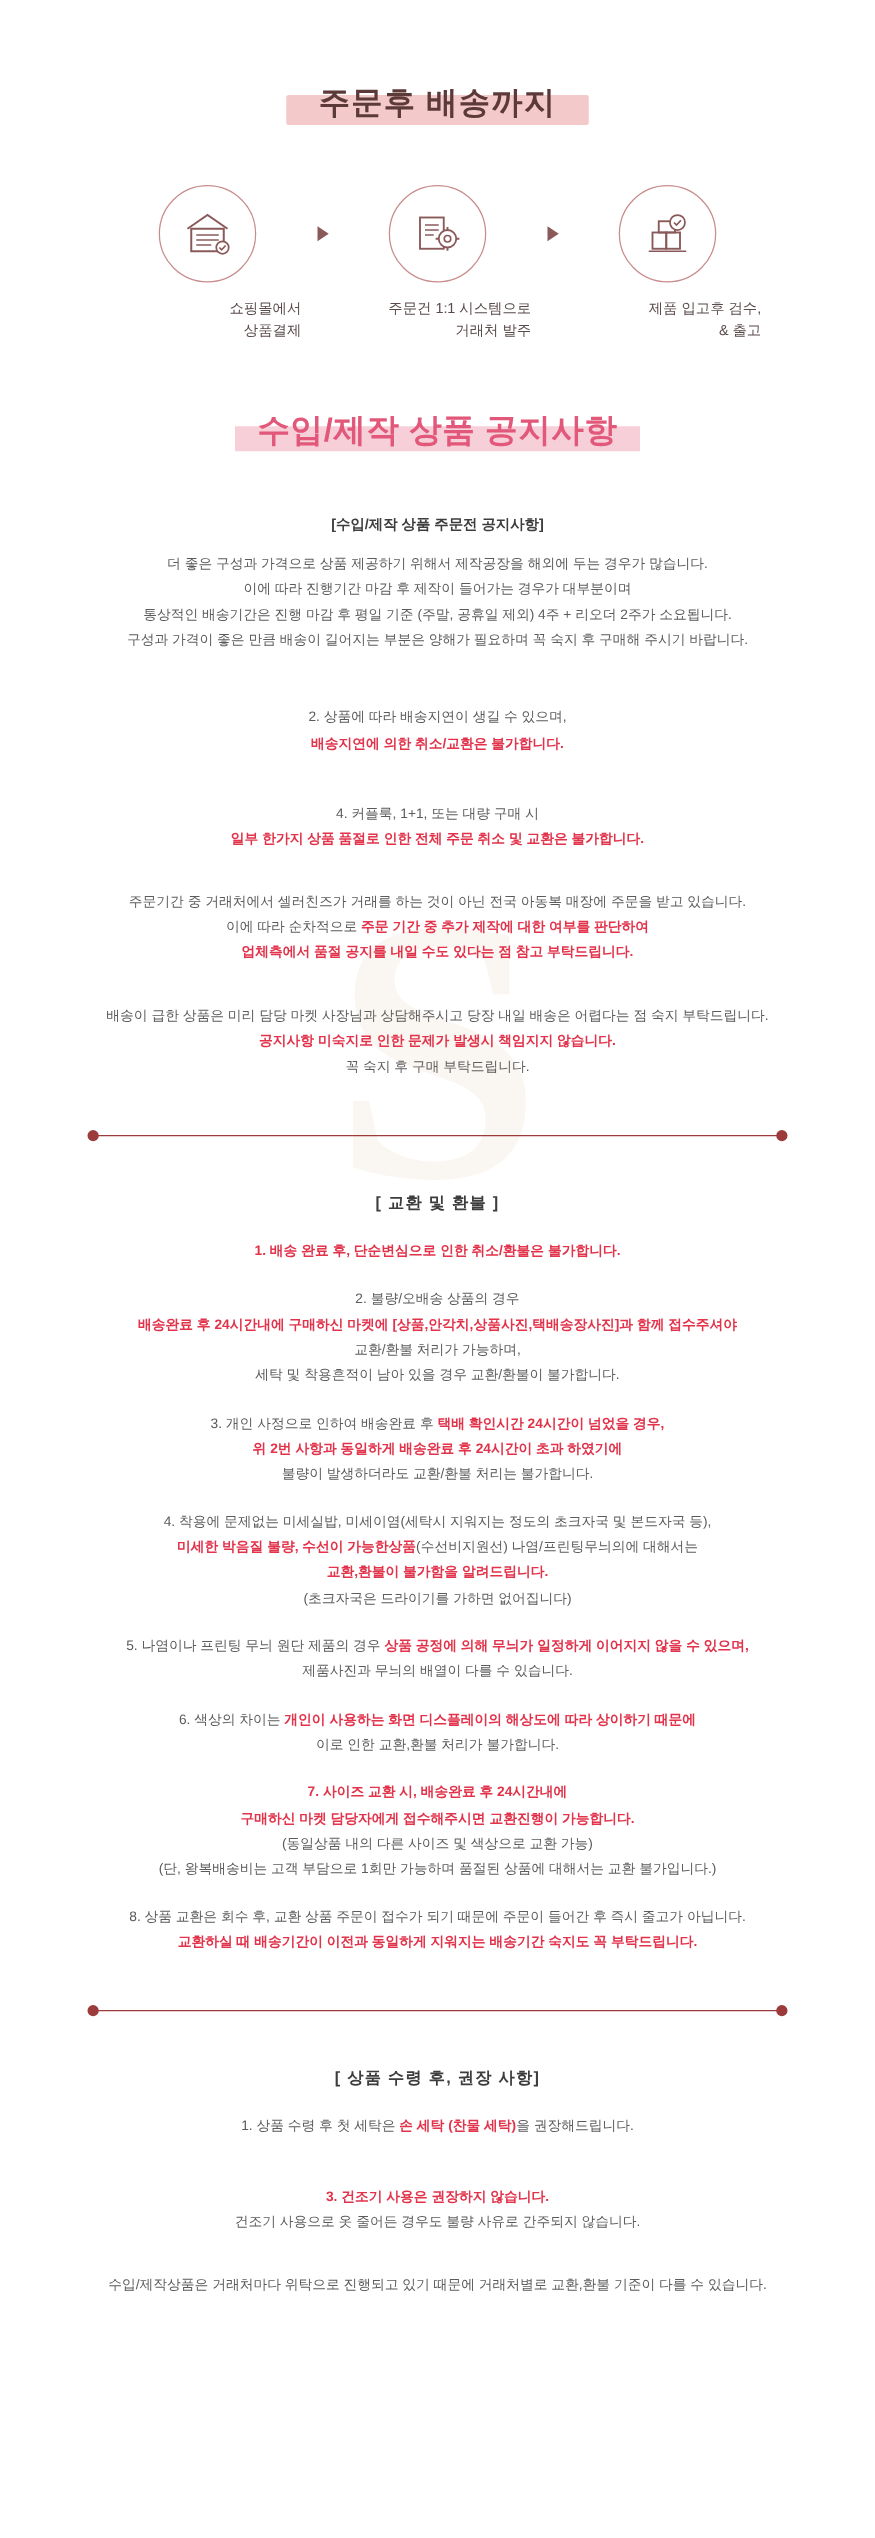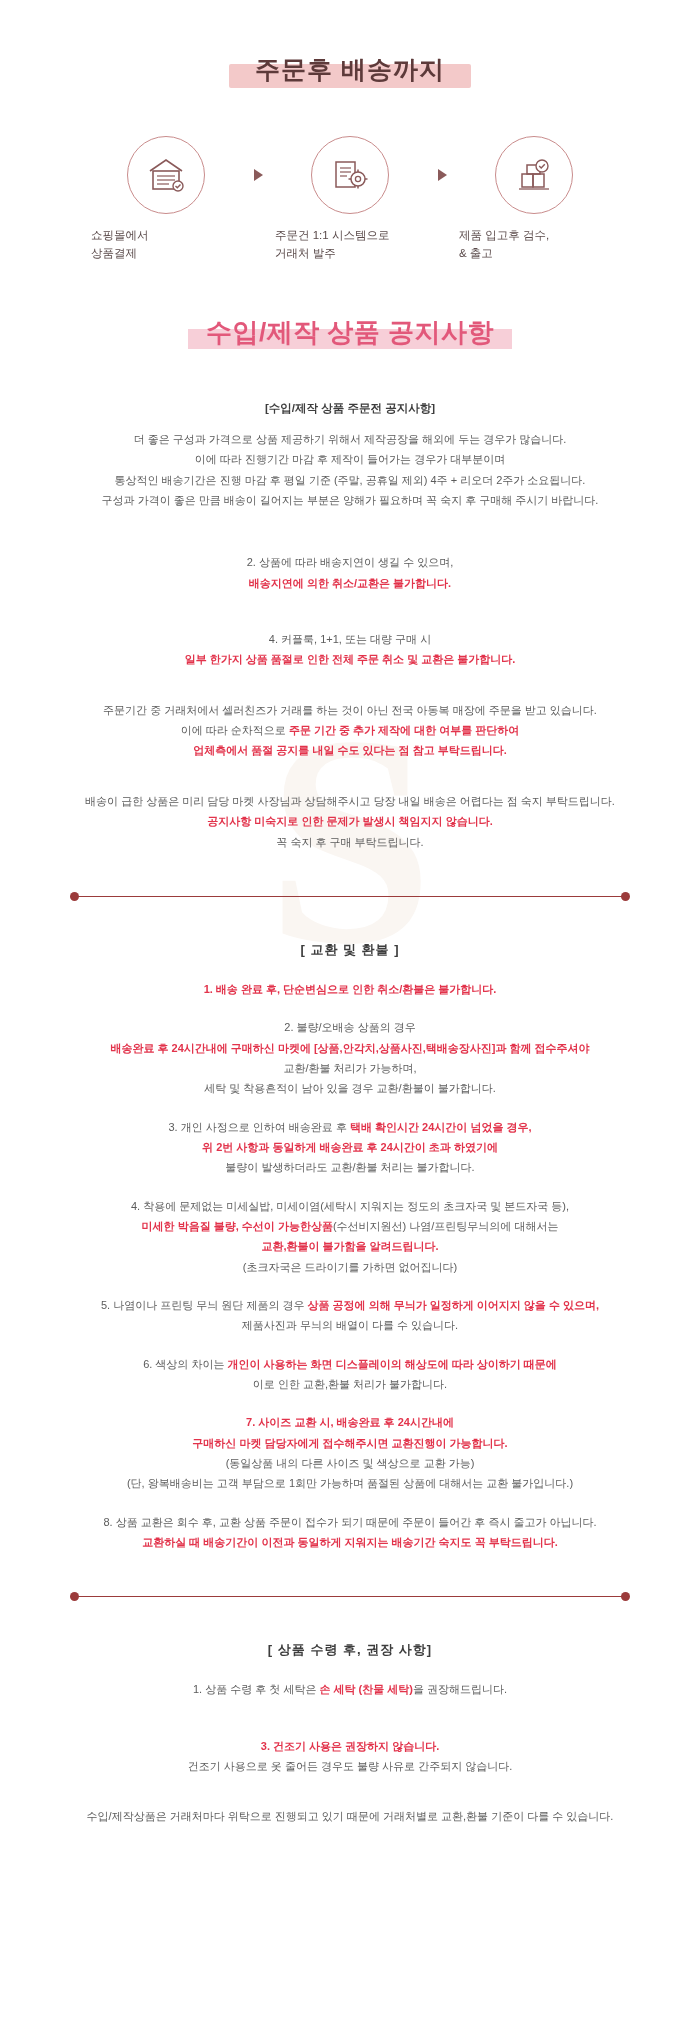--- a/index.html
+++ b/index.html
@@ -33,21 +33,21 @@
     font-weight: bold;
     z-index: 0;
     line-height: 1;
     user-select: none;
   }
   .content { position: relative; z-index: 2; }
 
   
   .banner-wrap {
     text-align: center;
-    margin-top: 16px;
+    margin-top: 28px;
   }
   .banner {
     display: inline-block;
     position: relative;
     padding: 3px 26px 6px;
   }
   .banner .hl {
     position: absolute;
     left: 0; right: 0;
     top: 14px;
@@ -68,21 +68,21 @@
   
   .steps {
     margin: 44px auto 0;
     width: 560px;
     display: flex;
     justify-content: center;
     align-items: flex-start;
   }
   .step {
     width: 150px;
-    text-align: left;
+    text-align: right;
   }
   .circle {
     width: 78px; height: 78px;
     margin: 0 auto;
     border: 1.5px solid #c98c8c;
     border-radius: 50%;
     display: flex;
     align-items: center;
     justify-content: center;
     background: #fff;

